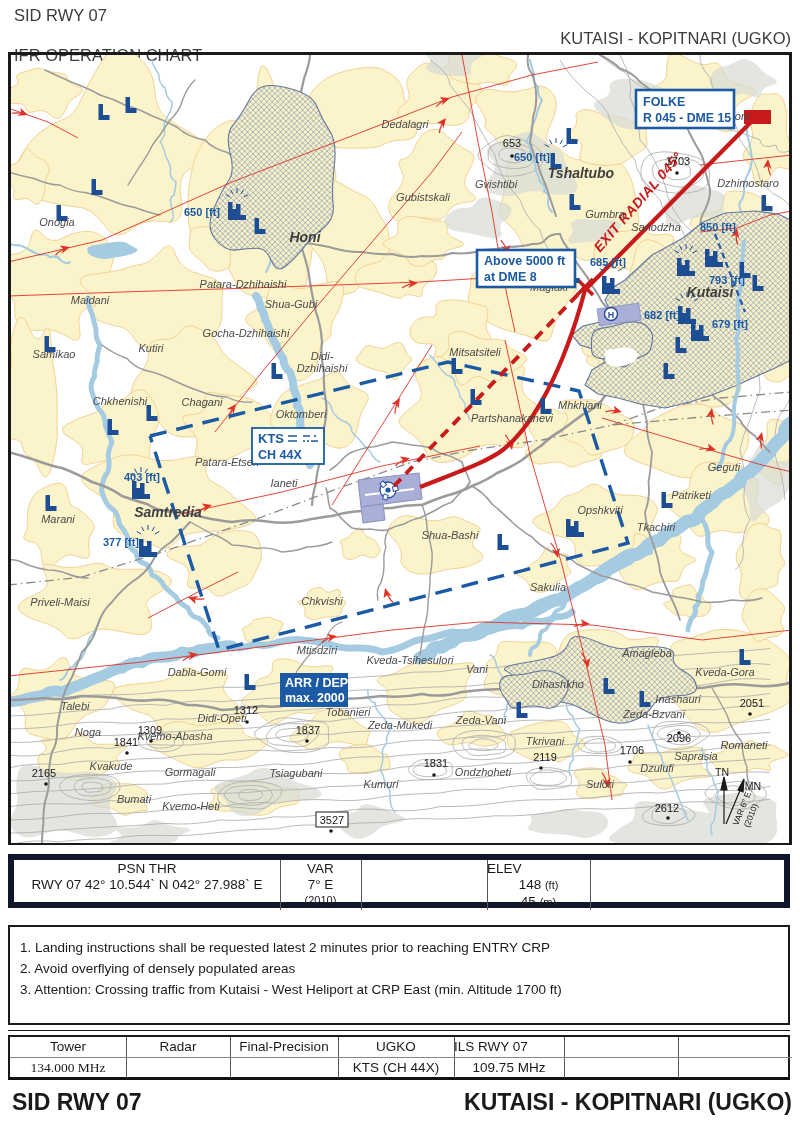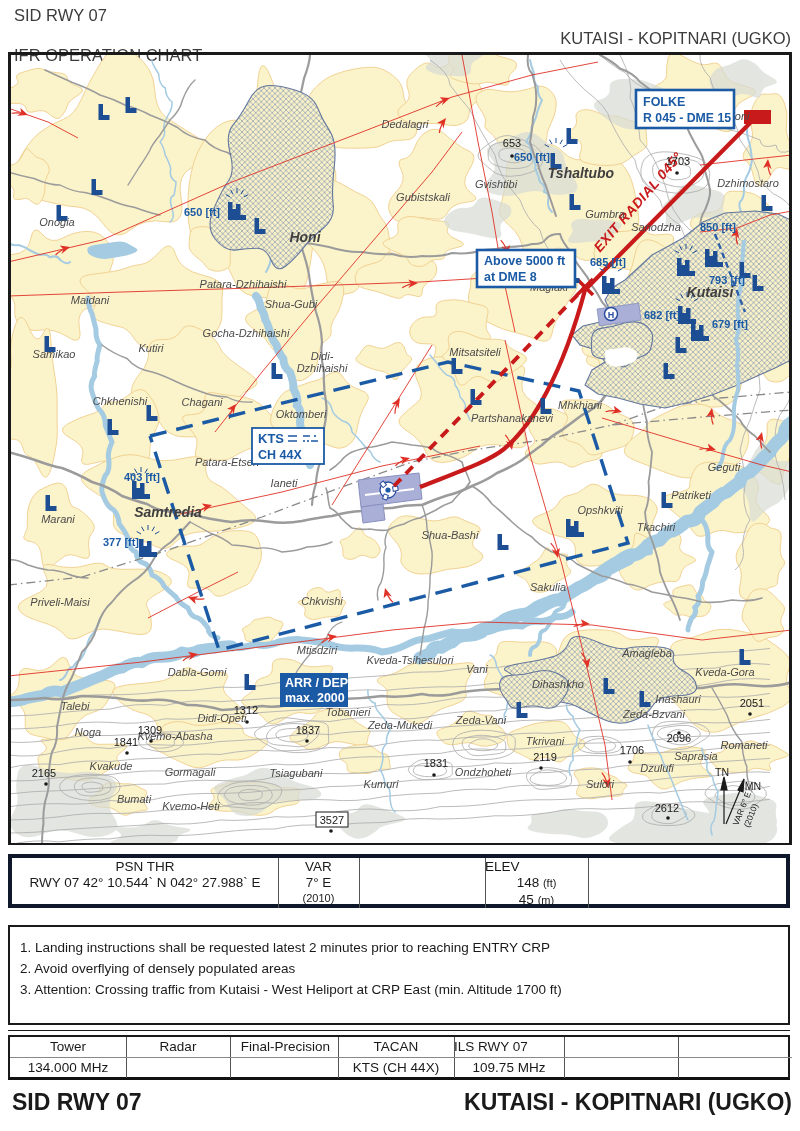--- a/index.html
+++ b/index.html
@@ -617,21 +617,21 @@
       </g>
 
 <rect x="280" y="673" width="68" height="34" fill="#1B5AA5"></rect>
 <text x="285" y="687" font-size="12.5" font-weight="bold" fill="#FFFFFF">ARR / DEP</text>
 <text x="285" y="702" font-size="12.5" font-weight="bold" fill="#FFFFFF">max. 2000</text>
 </g>
 
 <rect x="9.5" y="53.5" width="781" height="791" fill="none" stroke="#1A1A1A" stroke-width="3"></rect>
 </svg>
 
-<div class="abs" style="left:8px;top:854px;width:782px;height:54px;border:4px solid #0f172a;box-sizing:border-box;font-size:13.5px;color:#1A1A1A;">
+<div class="abs" style="left:8px;top:854px;width:782px;height:54px;border:6px solid #0f172a;box-sizing:border-box;font-size:13.5px;color:#1A1A1A;">
   <div class="abs" style="left:266px;top:0;width:0;height:50px;border-left:1px solid #555;"></div>
   <div class="abs" style="left:347px;top:0;width:0;height:50px;border-left:1px solid #555;"></div>
   <div class="abs" style="left:473px;top:0;width:0;height:50px;border-left:1px solid #555;"></div>
   <div class="abs" style="left:576px;top:0;width:0;height:50px;border-left:1px solid #555;"></div>
   <div class="abs" style="left:0;top:1px;width:266px;text-align:center;">PSN THR</div>
   <div class="abs" style="left:0;top:17px;width:266px;text-align:center;">RWY 07 42° 10.544` N 042° 27.988` E</div>
   <div class="abs" style="left:266px;top:1px;width:81px;text-align:center;">VAR</div>
   <div class="abs" style="left:266px;top:17px;width:81px;text-align:center;">7° E</div>
   <div class="abs" style="left:266px;top:34px;width:81px;text-align:center;font-size:11px;">(2010)</div>
   <div class="abs" style="left:473px;top:1px;width:103px;">ELEV</div>
@@ -652,23 +652,23 @@
 <div class="abs" style="left:8px;top:1035px;width:782px;height:45px;border:2px solid #1A1A1A;border-bottom:3px solid #111;box-sizing:border-box;font-size:13.5px;color:#1A1A1A;">
   <div class="abs" style="left:116px;top:0;height:41px;border-left:1px solid #555;"></div>
   <div class="abs" style="left:220px;top:0;height:41px;border-left:1px solid #555;"></div>
   <div class="abs" style="left:328px;top:0;height:41px;border-left:1px solid #555;"></div>
   <div class="abs" style="left:444px;top:0;height:41px;border-left:1px solid #555;"></div>
   <div class="abs" style="left:554px;top:0;height:41px;border-left:1px solid #555;"></div>
   <div class="abs" style="left:668px;top:0;height:41px;border-left:1px solid #555;"></div>
   <div class="abs" style="left:0;top:20px;width:782px;border-top:1px solid #888;"></div>
   <div class="abs" style="left:0;top:2px;width:116px;text-align:center;">Tower</div>
   <div class="abs" style="left:116px;top:2px;width:104px;text-align:center;">Radar</div>
-  <div class="abs" style="left:212px;top:2px;width:108px;text-align:right;">Final-Precision</div>
-  <div class="abs" style="left:328px;top:2px;width:116px;text-align:center;">TACAN</div>
+  <div class="abs" style="left:220px;top:2px;width:108px;text-align:center;">Final-Precision</div>
+  <div class="abs" style="left:328px;top:2px;width:116px;text-align:center;">UGKO</div>
   <div class="abs" style="left:444px;top:2px;width:110px;text-align:left;">ILS RWY 07</div>
-  <div class="abs" style="left:0;top:23px;width:116px;text-align:center;">134.000 MHz</div>
+  <div class="abs" style="left:0;top:23px;width:116px;text-align:center;font-family:Liberation Serif, serif;">134.000 MHz</div>
   <div class="abs" style="left:328px;top:23px;width:116px;text-align:center;">KTS (CH 44X)</div>
   <div class="abs" style="left:444px;top:23px;width:110px;text-align:center;">109.75 MHz</div>
 </div>
 
 <div class="abs" style="left:12px;top:1089px;font-size:23px;font-weight:bold;color:#1A1A1A;">SID RWY 07</div>
 
 <div class="abs" style="right:8px;top:1089px;font-size:23px;font-weight:bold;color:#1A1A1A;">KUTAISI - KOPITNARI (UGKO)</div>
 
 </body></html>

